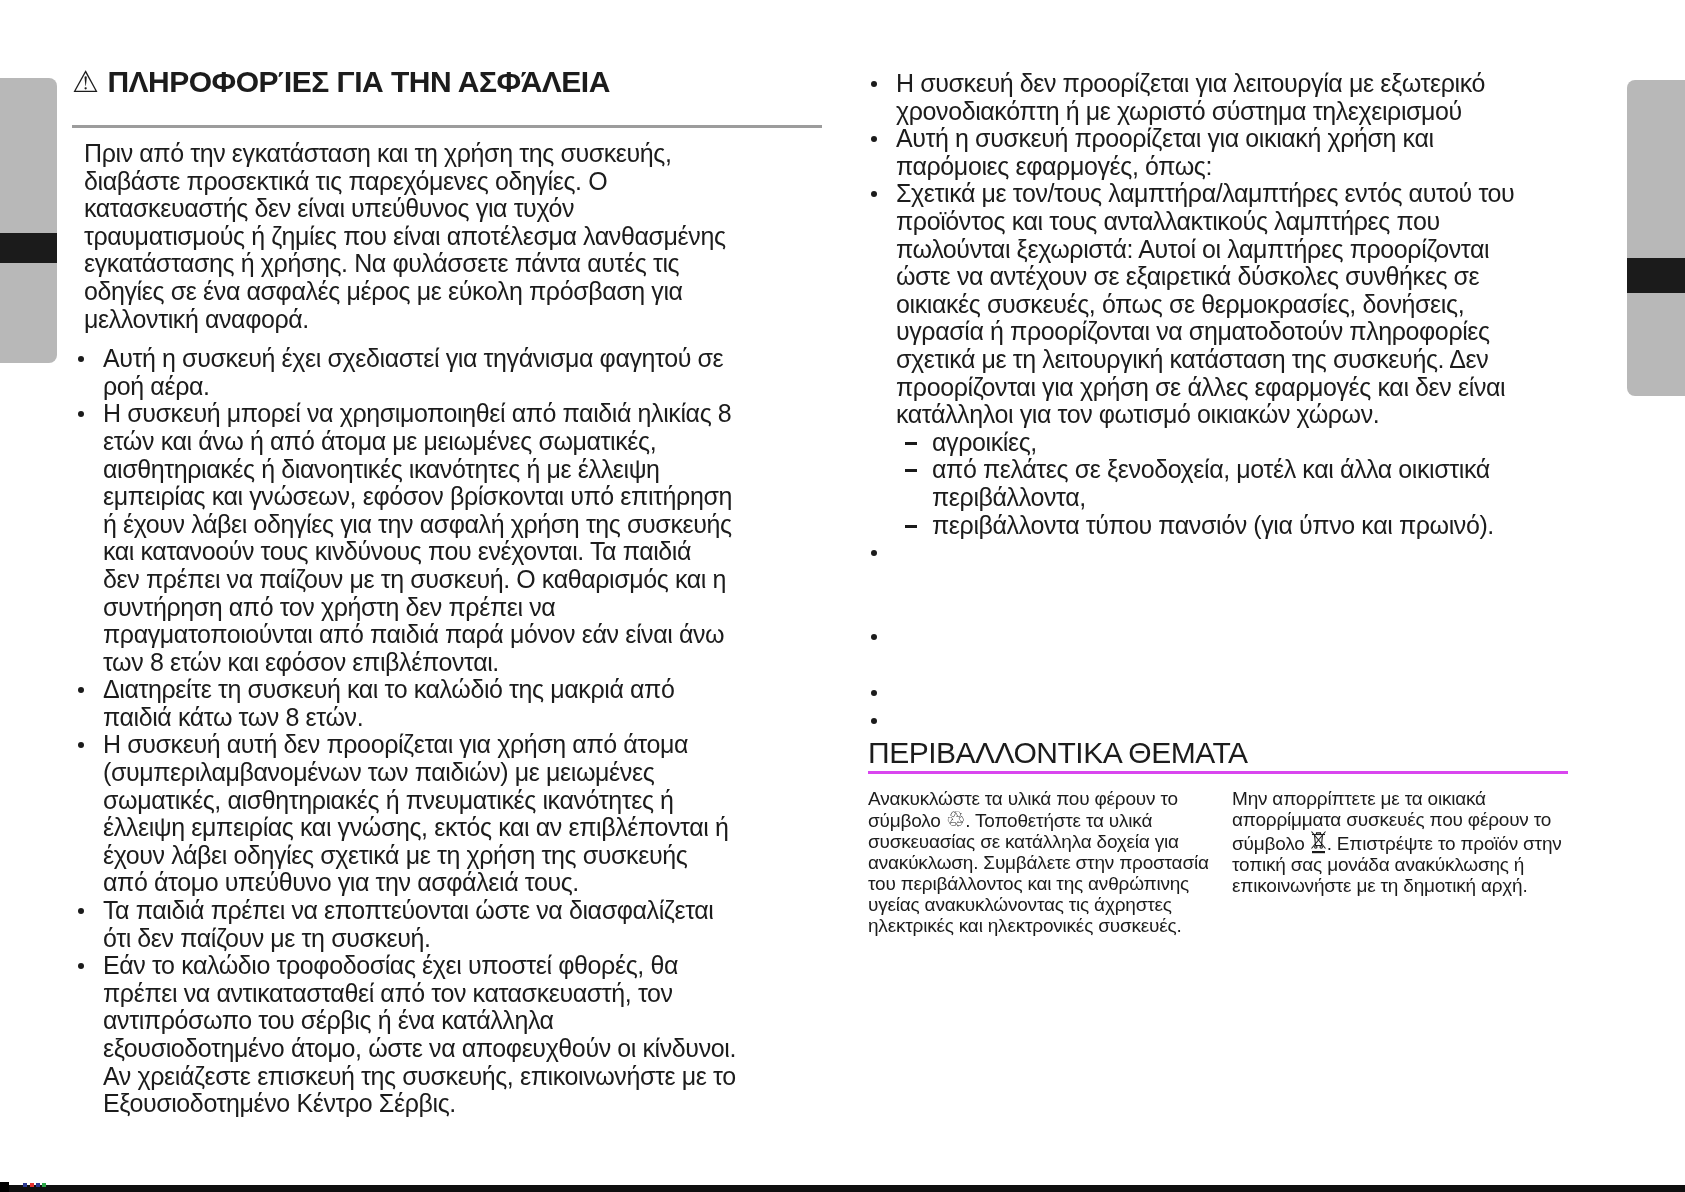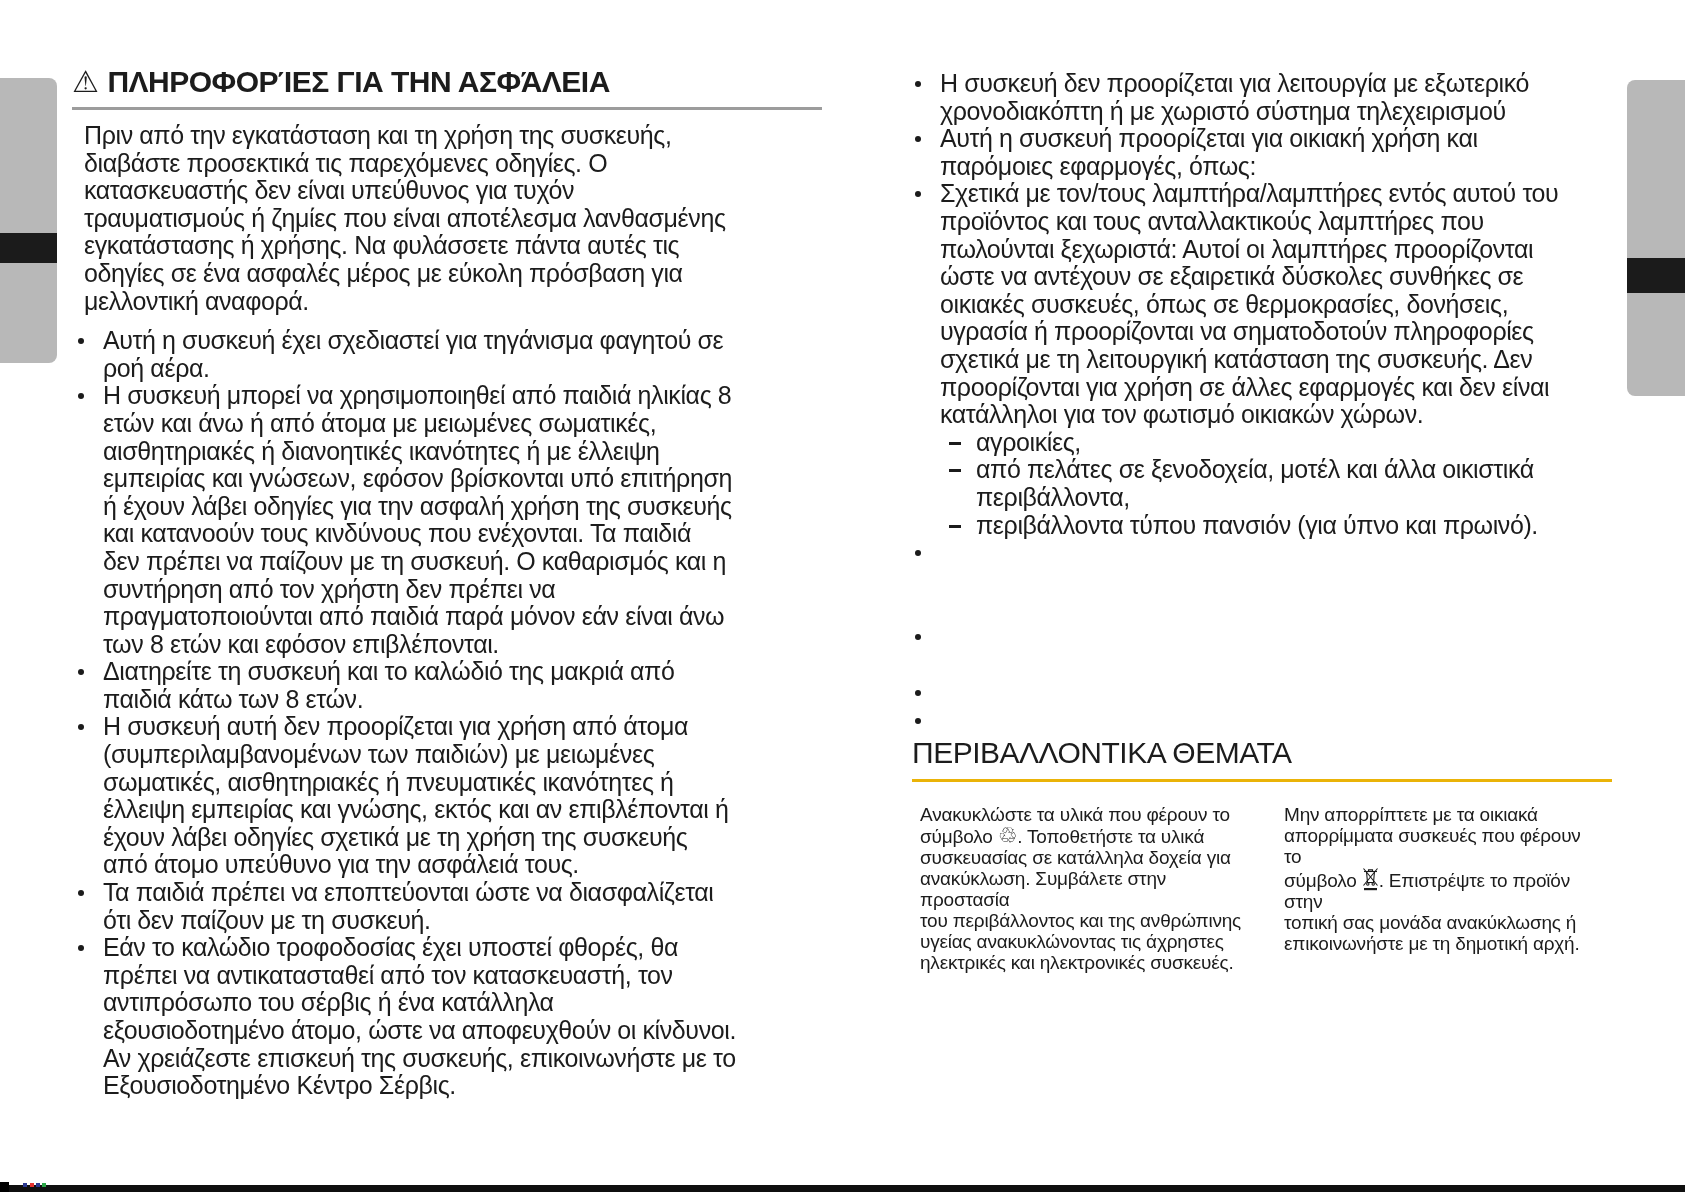--- a/index.html
+++ b/index.html
@@ -14,48 +14,48 @@
   
   .tab{position:absolute;background:#b8b8b8;}
   .tab-left{left:0;top:78px;width:57px;height:285px;border-radius:0 8px 8px 0;}
   .tab-right{right:0;top:80px;width:58px;height:316px;border-radius:8px 0 0 8px;}
   .tab-black{position:absolute;left:0;width:100%;background:#1b1b1b;}
   .tab-left .tab-black{top:155px;height:30px;}
   .tab-right .tab-black{top:178px;height:35px;}
   
   .col{position:absolute;font-size:25px;line-height:27.6px;letter-spacing:-0.4px;}
   .col-left{left:72px;top:64px;width:750px;}
-  .col-right{left:912px;top:70px;width:700px;}
+  .col-right{left:868px;top:70px;width:700px;}
   h1.safety-title{
     font-size:30px;font-weight:bold;letter-spacing:-0.5px;
-    margin:0 0 8px 0;padding-bottom:7px;border-bottom:3px solid #9c9c9c;
+    margin:0 0 8px 0;padding-bottom:25px;border-bottom:3px solid #9c9c9c;
     line-height:36px;
   }
   .warn{font-weight:400;font-family:"DejaVu Sans",sans-serif;margin-right:9px;}
   .intro{margin:12px;white-space:pre-line;}
   ul.list{list-style:none;margin:0;padding:0;}
   ul.list li{position:relative;padding-left:31px;margin:0;}
   ul.rlist li{padding-left:28px;}
   .txt{white-space:pre-line;}
   .dot{position:absolute;left:6px;top:11px;width:6px;height:6px;border-radius:50%;background:#1b1b1b;}
   ul.rlist .dot{left:3px;}
   ul.sublist li{padding-left:64px;}
   .dash{position:absolute;left:37px;top:13px;width:12px;height:3px;background:#1b1b1b;}
   li.empty-3{height:84px;margin-top:12px;}
   li.empty-2{height:56px;}
   li.empty-1{height:28px;}
   
   h2.env-title{
     font-size:30px;font-weight:400;letter-spacing:-0.5px;
-    margin:0;padding-bottom:8px;border-bottom:3px solid #eab308;line-height:36px;
+    margin:0;border-bottom:3px solid #d946ef;line-height:36px;
   }
   .env-cols{display:flex;gap:12px;margin-top:14px;font-size:19px;line-height:21px;letter-spacing:-0.2px;}
   .env-col-1{width:352px;}
   .env-col-2{width:330px;}
-  .env-p{margin:8px;white-space:pre-line;}
+  .env-p{margin:0;white-space:pre-line;}
   .sym{font-size:22px;line-height:1;font-family:"DejaVu Sans",sans-serif;}
   .weee{vertical-align:-4px;}
   
   .bottom-bar{position:absolute;left:0;bottom:0;width:100%;height:7px;background:#0f0f0f;}
   .bar-stub{position:absolute;left:0;bottom:0;width:9px;height:10px;background:#000;}
   .reg-dot{position:absolute;bottom:5px;width:4px;height:4px;}
   .reg-1{left:23px;background:#2b3990;}
   .reg-2{left:30px;background:#e5322f;}
   .reg-3{left:36px;background:#2b3990;}
   .reg-4{left:42px;background:#29a646;}

